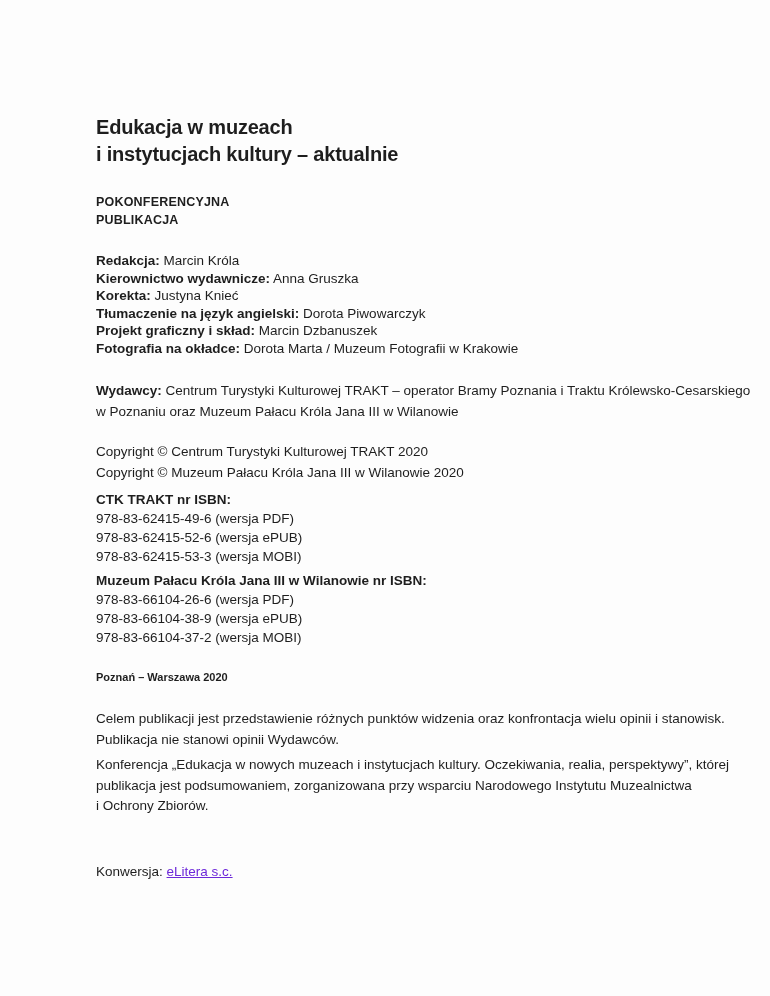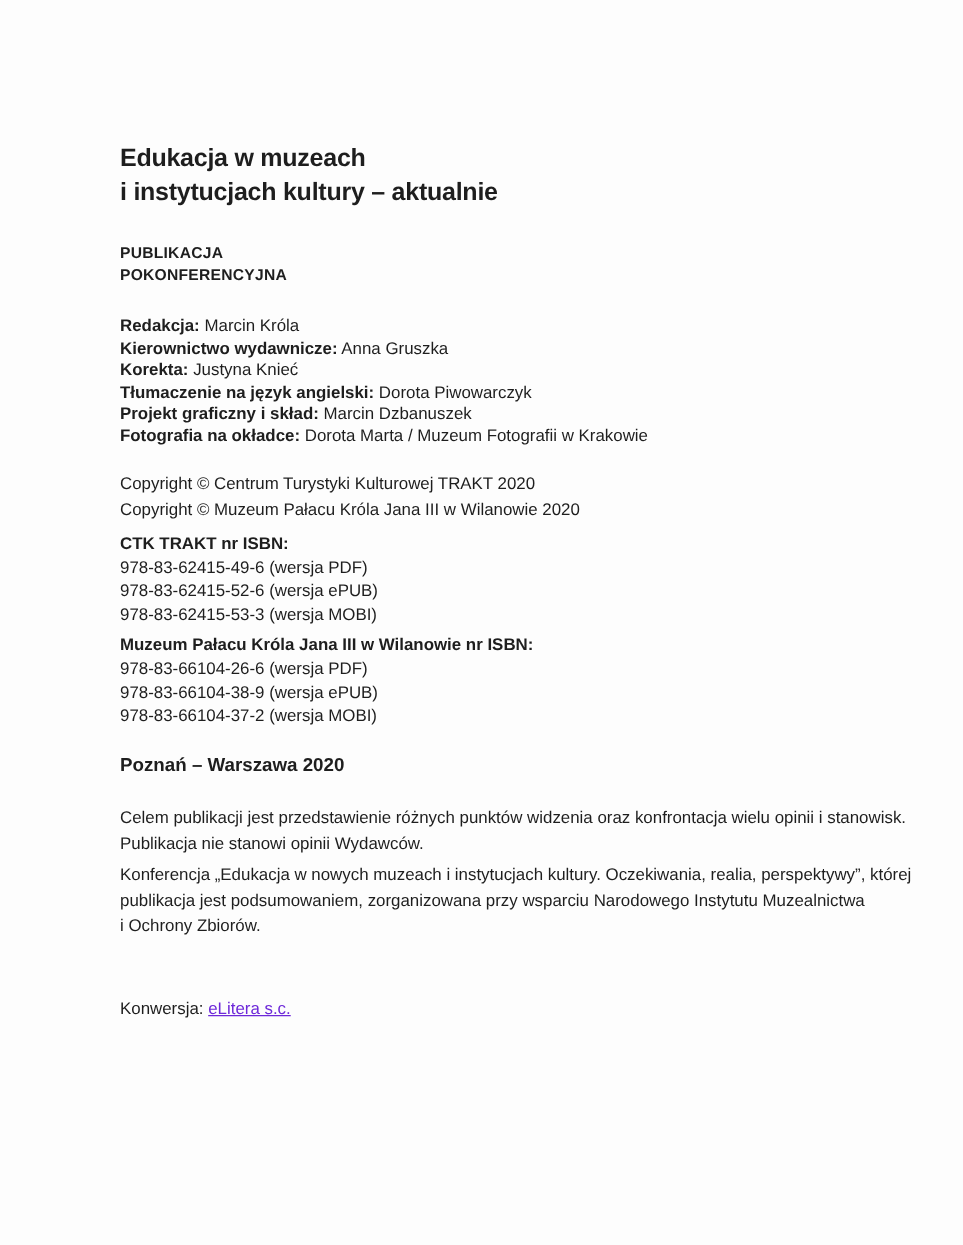--- a/index.html
+++ b/index.html
@@ -51,21 +51,21 @@
   }
   .isbn-group-1 { margin-top: 7px; }
   .isbn-group-2 { margin-top: 5px; }
   .isbn-group {
     font-size: 13.5px;
     line-height: 19px;
   }
   .isbn-heading { font-weight: 700; }
   .place-date {
     margin-top: 21px;
-    font-size: 15px;
+    font-size: 11px;
     font-weight: 700;
     line-height: 19px;
   }
   .paragraph {
     font-size: 13.5px;
     line-height: 20.5px;
   }
   .paragraph-1 { margin-top: 22px; }
   .paragraph-2 { margin-top: 5px; }
   .conversion {
@@ -84,33 +84,37 @@
 
 <div class="page">
   <div class="content">
 
     <div class="book-title">
       <div>Edukacja w muzeach</div>
       <div>i instytucjach kultury – aktualnie</div>
     </div>
 
     <div class="pub-type">
+      <div>POKONFERENCYJNA</div>
       <div>PUBLIKACJA</div>
-      <div>POKONFERENCYJNA</div>
     </div>
 
     <div class="credits">
       <div class="credit-row"><b>Redakcja:</b><span> Marcin Króla</span></div>
       <div class="credit-row"><b>Kierownictwo wydawnicze:</b><span> Anna Gruszka</span></div>
       <div class="credit-row"><b>Korekta:</b><span> Justyna Knieć</span></div>
       <div class="credit-row"><b>Tłumaczenie na język angielski:</b><span> Dorota Piwowarczyk</span></div>
       <div class="credit-row"><b>Projekt graficzny i skład:</b><span> Marcin Dzbanuszek</span></div>
       <div class="credit-row"><b>Fotografia na okładce:</b><span> Dorota Marta / Muzeum Fotografii w Krakowie</span></div>
     </div>
 
+    <div class="publishers">
+      <div><b>Wydawcy:</b><span> Centrum Turystyki Kulturowej TRAKT – operator Bramy Poznania i Traktu Królewsko-Cesarskiego</span></div>
+      <div>w Poznaniu oraz Muzeum Pałacu Króla Jana III w Wilanowie</div>
+    </div>
 
     <div class="copyright">
       <div>Copyright © Centrum Turystyki Kulturowej TRAKT 2020</div>
       <div>Copyright © Muzeum Pałacu Króla Jana III w Wilanowie 2020</div>
     </div>
 
     <div class="isbn-group isbn-group-1">
       <div class="isbn-heading">CTK TRAKT nr ISBN:</div>
       <div>978-83-62415-49-6 (wersja PDF)</div>
       <div>978-83-62415-52-6 (wersja ePUB)</div>

